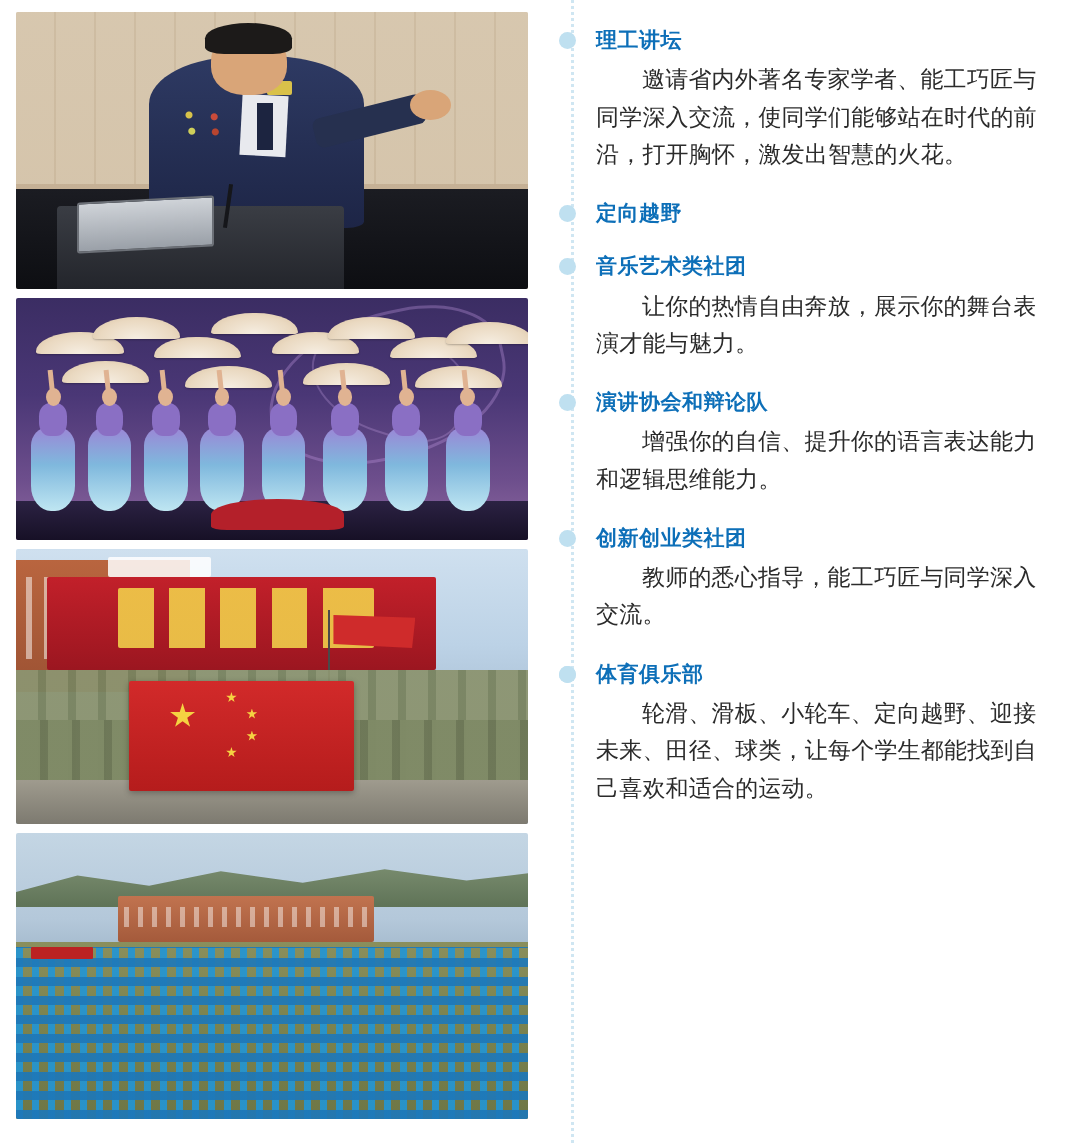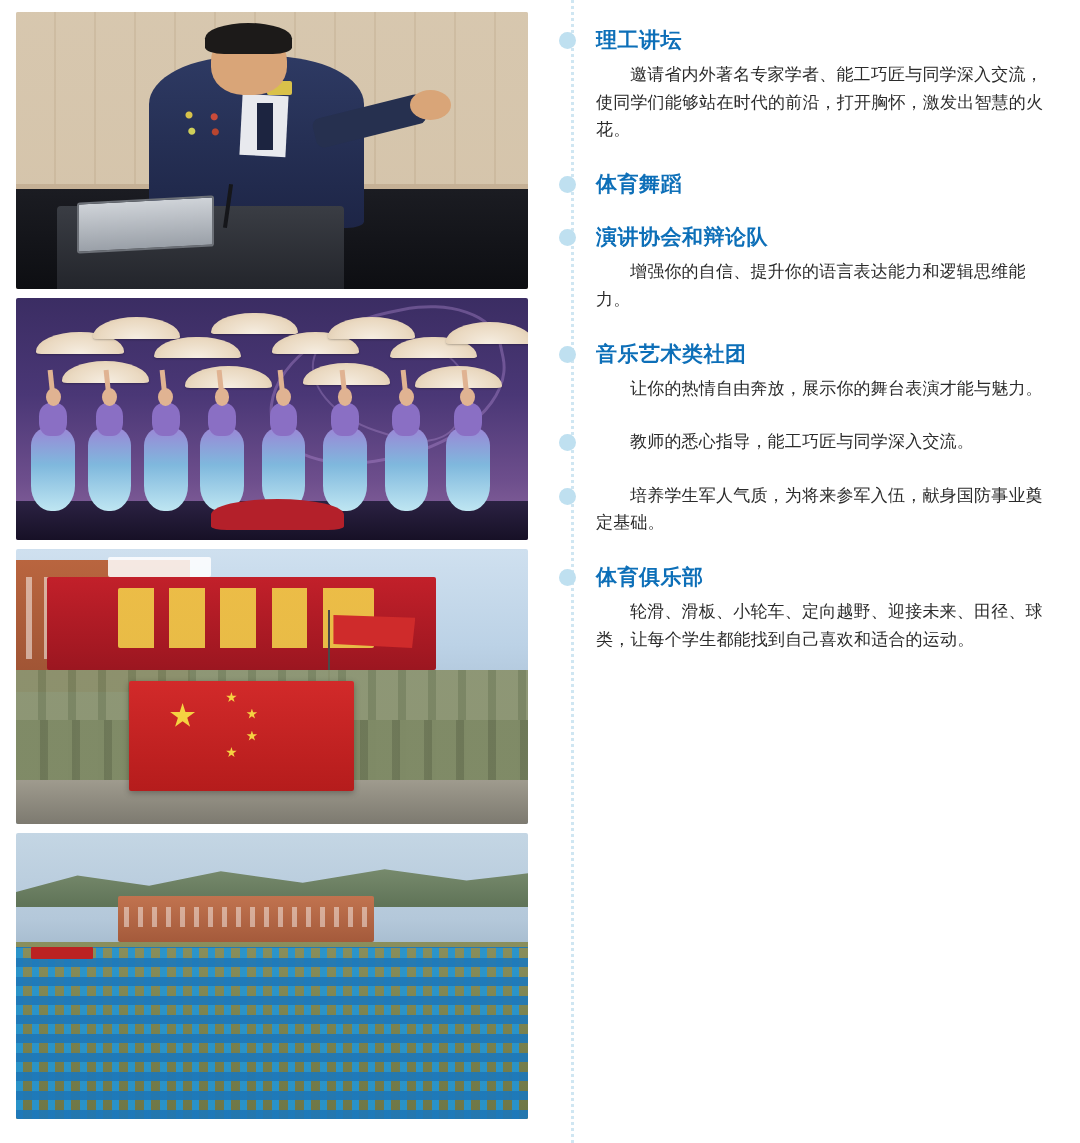--- a/index.html
+++ b/index.html
@@ -334,21 +334,21 @@
   .entry-title {
     color: #0d6fb8;
     font-size: 21px;
     font-weight: bold;
     line-height: 1.3;
     margin: 0 0 8px 0;
     letter-spacing: .5px;
   }
   .entry-body {
     color: #2b2b2b;
-    font-size: 17px;
+    font-size: 23px;
     line-height: 1.62;
     margin: 0;
     text-indent: 2em;
     letter-spacing: .2px;
   }
 </style>
 </head>
 <body>
 
 <div class="page">
@@ -479,43 +479,43 @@
     <div class="timeline-line"></div>
 
     <div class="entry">
       <span class="bullet"></span>
       <h3 class="entry-title">理工讲坛</h3>
       <p class="entry-body">邀请省内外著名专家学者、能工巧匠与同学深入交流，使同学们能够站在时代的前沿，打开胸怀，激发出智慧的火花。</p>
     </div>
 
     <div class="entry">
       <span class="bullet"></span>
-      <h3 class="entry-title">体育舞蹈</h3>
+      <h3 class="entry-title">定向越野</h3>
+    </div>
+
+    <div class="entry">
+      <span class="bullet"></span>
+      <h3 class="entry-title">音乐艺术类社团</h3>
+      <p class="entry-body">让你的热情自由奔放，展示你的舞台表演才能与魅力。</p>
     </div>
 
     <div class="entry">
       <span class="bullet"></span>
       <h3 class="entry-title">演讲协会和辩论队</h3>
       <p class="entry-body">增强你的自信、提升你的语言表达能力和逻辑思维能力。</p>
     </div>
 
     <div class="entry">
       <span class="bullet"></span>
-      <h3 class="entry-title">音乐艺术类社团</h3>
-      <p class="entry-body">让你的热情自由奔放，展示你的舞台表演才能与魅力。</p>
-    </div>
-
-    <div class="entry">
-      <span class="bullet"></span>
+      <h3 class="entry-title">创新创业类社团</h3>
       <p class="entry-body">教师的悉心指导，能工巧匠与同学深入交流。</p>
     </div>
 
     <div class="entry">
       <span class="bullet"></span>
-      <p class="entry-body">培养学生军人气质，为将来参军入伍，献身国防事业奠定基础。</p>
     </div>
 
     <div class="entry">
       <span class="bullet"></span>
       <h3 class="entry-title">体育俱乐部</h3>
       <p class="entry-body">轮滑、滑板、小轮车、定向越野、迎接未来、田径、球类，让每个学生都能找到自己喜欢和适合的运动。</p>
     </div>
 
   </div>
 </div>

